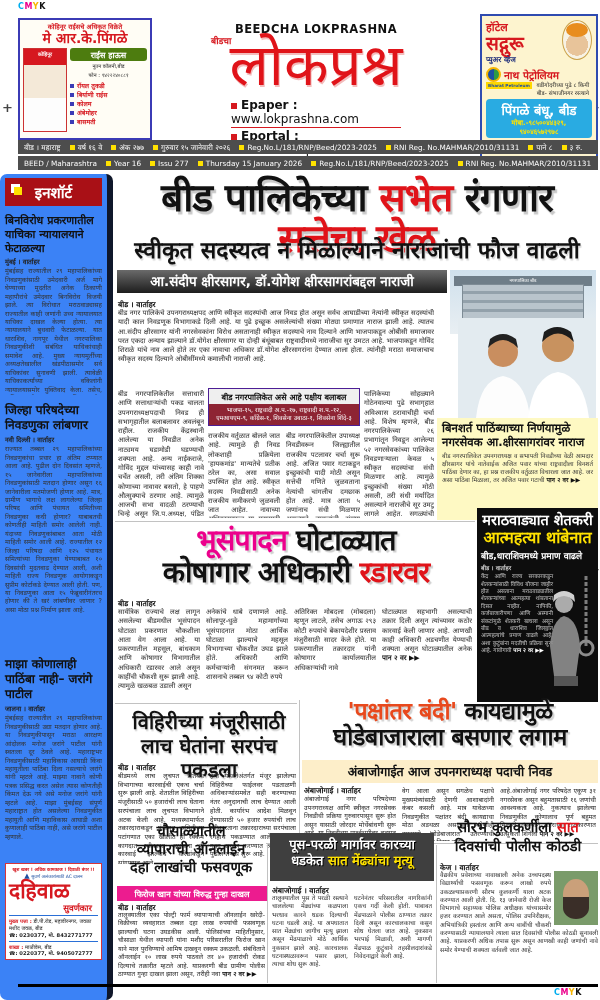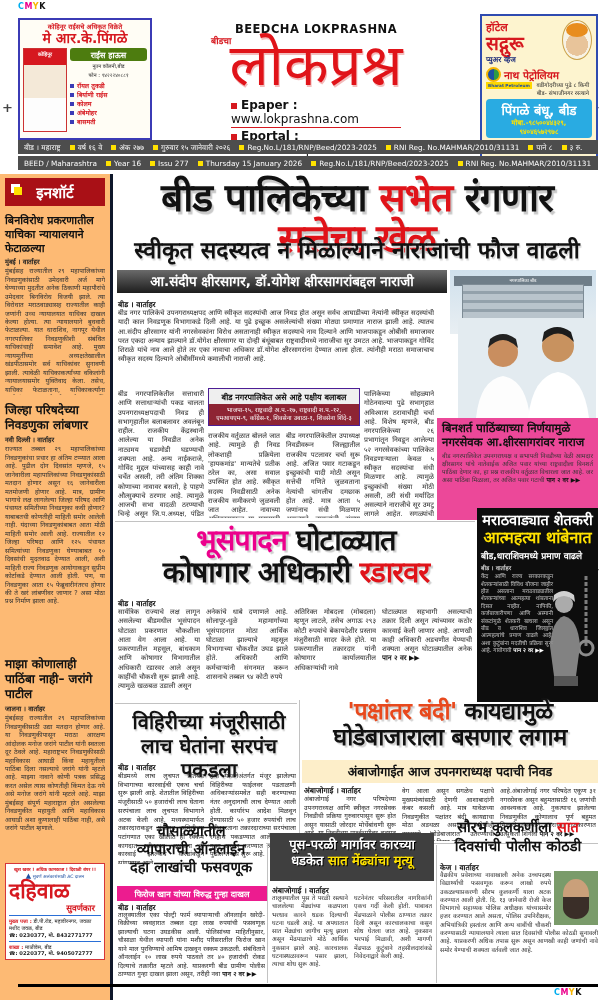--- a/index.html
+++ b/index.html
@@ -59,21 +59,21 @@
   .blue-box .ph { color:#ffe200; font-size:6.8px; font-weight:bold; line-height:1.25; }
 
   
   .ibar { left:18px; width:580px; height:14px; background:#4d4d4d; color:#fff;
       display:flex; align-items:center; font-size:7.3px; padding:0 6px; white-space:nowrap; overflow:hidden; }
   .ibar .cell { display:flex; align-items:center; margin-right:9px; }
   .ibar .cell .sq { width:5px; height:5px; background:#ffe200; margin-right:3px; flex:none; }
   .ibar.r1 { top:140px; } .ibar.r2 { top:156px; }
 
   
-  .sidebar { left:0; top:174px; width:113px; height:826px; background:#fdba74; border-right:3px solid #0f172a; padding:4px 5px; }
+  .sidebar { left:0; top:174px; width:113px; height:826px; background:#3b82f6; border-right:6px solid #0f172a; padding:4px 5px;border-radius:7px; }
   .inshort { background:#a91016; color:#fff; text-align:center; font-size:15px; font-weight:bold; padding:4px 0; position:relative; }
   .inshort .ic { position:absolute; left:6px; top:6px; width:9px; height:9px; background:#fff; }
   .inshort .ic::after { content:""; position:absolute; left:3px; top:3px; width:8px; height:8px; background:#ffe200; }
   .ss-title { font-size:11px; font-weight:bold; line-height:1.25; margin-top:8px; color:#111; }
   .ss-date { font-size:6.5px; font-weight:bold; margin-top:2px; color:#222; }
   .ss-body { font-size:6.4px; color:#333; text-align:justify; line-height:1.32; margin-top:1px; }
 
   .dv-ad { margin-top:7px; background:#fff; border:1.5px solid #d6353a; padding:2px 3px; }
   .dv-head { color:#d6181f; font-size:4.6px; font-weight:bold; text-align:center; }
   .dv-sub { color:#1d4fa1; font-size:4.6px; text-align:center; }
@@ -95,21 +95,21 @@
   .dateline { font-size:7.5px; font-weight:bold; color:#111; }
   .body-txt { font-size:6.9px; color:#2a2a2a; text-align:justify; line-height:1.34; overflow:hidden; }
   .cont { font-weight:bold; color:#111; white-space:nowrap; }
 
   .building { left:450px; top:270px; width:146px; height:64px; background:linear-gradient(#cfe0ec,#e9eff3); overflow:hidden; }
   .building .fac { position:absolute; left:12px; top:14px; right:12px; bottom:0;
       background:repeating-linear-gradient(#b9c4cc 0 6px, #93a1ab 6px 9px); border:1px solid #7d8b95; }
   .building .roof { position:absolute; left:4px; top:6px; right:4px; height:10px; background:#6e7d88; }
   .building .lbl { position:absolute; top:7px; left:0; right:0; text-align:center; color:#fff; font-size:4.5px; }
   .leaders { left:458px; top:318px; width:138px; height:100px; background:linear-gradient(#eef2f5,#dfe7ec); overflow:hidden; }
-  .cap-box { left:437px; top:418px; width:161px; height:102px; background:#ec4899; padding:3px 5px; }
+  .cap-box { left:437px; top:418px; width:161px; height:102px; background:#fef9c3; padding:3px 5px; }
   .cap-title { font-size:11.5px; font-weight:bold; line-height:1.25; color:#111; }
   .cap-body { font-size:6.2px; color:#333; text-align:justify; line-height:1.3; margin-top:2px; }
 
   .strength { left:208px; top:388px; width:152px; border:1px solid #4c1d95; }
   .strength .st { background:#efefef; font-size:8px; font-weight:bold; text-align:center; padding:2px 0; color:#111; }
   .strength .sb { background:#8e2433; color:#fff; font-size:6.2px; text-align:center; padding:2px 1px; line-height:1.35; }
 
   
   .s2-h { left:118px; top:524px; width:356px; text-align:center; font-size:29px; font-weight:bold; line-height:1.12;
       text-shadow:2px 2px 1px #cfcfcf; letter-spacing:-1px; }

